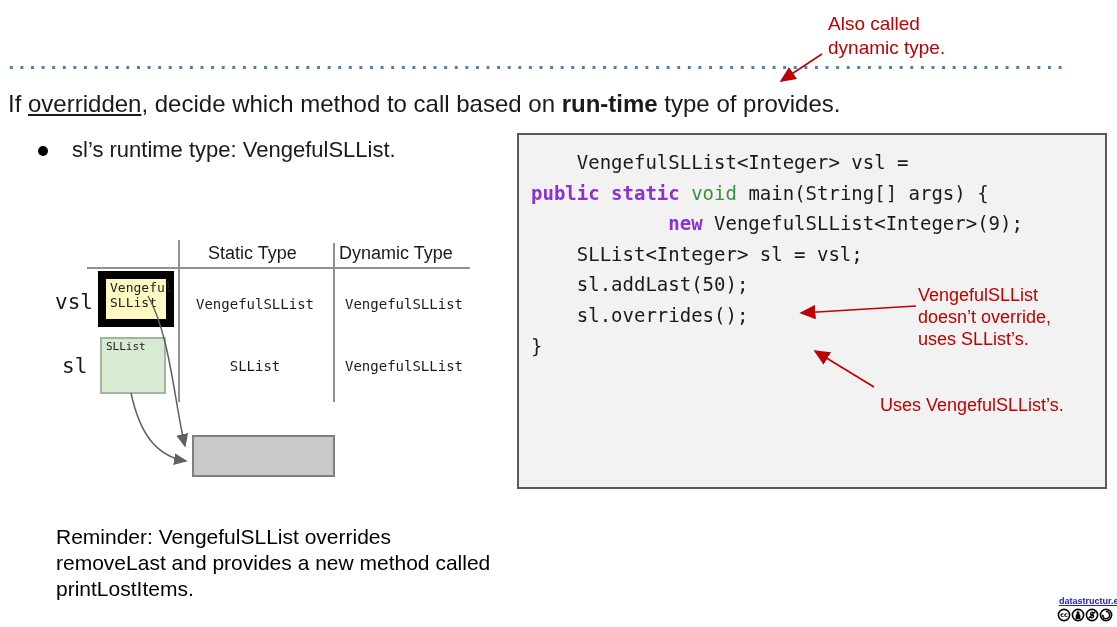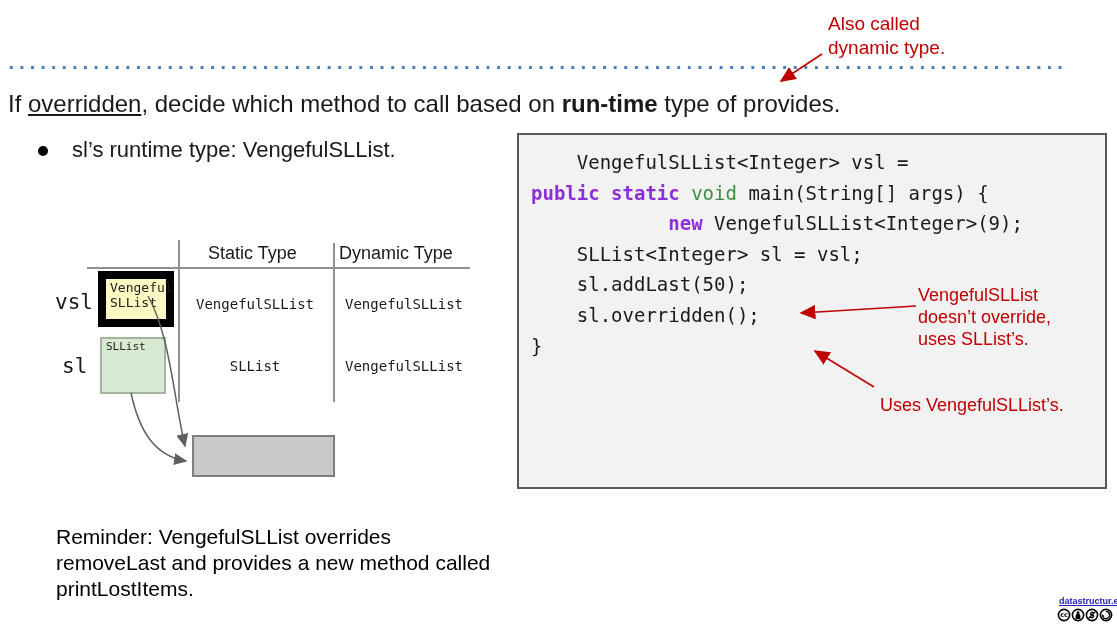--- a/index.html
+++ b/index.html
@@ -74,21 +74,21 @@
   </div>
 
   <div class="code-box"></div>
   <div class="code">
     <pre>    VengefulSLList&lt;Integer&gt; vsl =</pre>
     <pre><span class="kw">public static</span><span> </span><span class="ty">void</span><span> main(String[] args) {</span></pre>
     <pre><span>            </span><span class="kw">new</span><span> VengefulSLList&lt;Integer&gt;(9);</span></pre>
     <pre>    SLList&lt;Integer&gt; sl = vsl;</pre>
     <pre></pre>
     <pre>    sl.addLast(50);</pre>
-    <pre>    sl.overridden();</pre>
+    <pre>    sl.overrides();</pre>
     <pre>}</pre>
   </div>
 
   <div class="ann ann1">
     <div>VengefulSLList</div>
     <div>doesn’t override,</div>
     <div>uses SLList’s.</div>
   </div>
   <div class="ann ann2">Uses VengefulSLList’s.</div>
 

